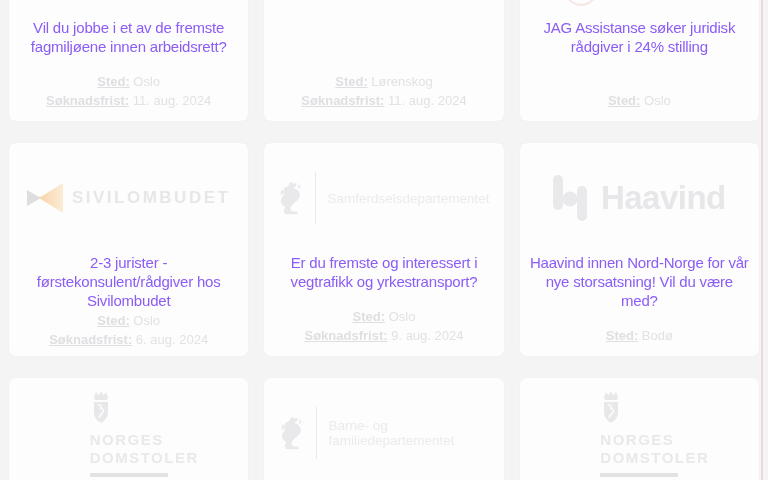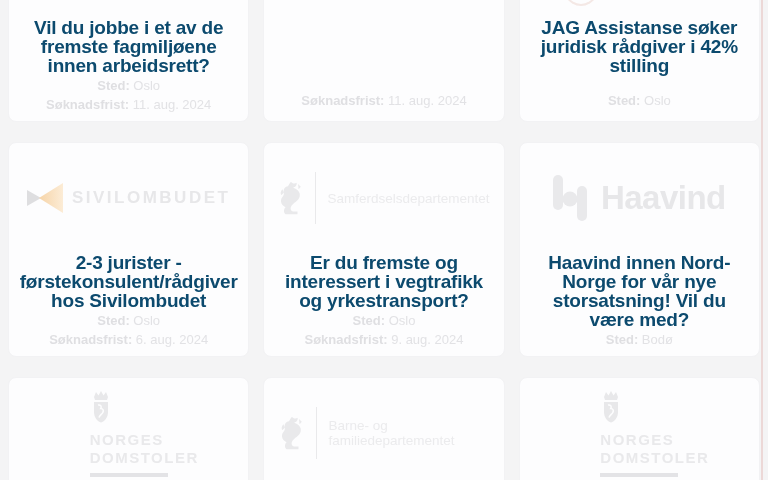--- a/index.html
+++ b/index.html
@@ -29,30 +29,30 @@
   }
   .logo-area {
     height:110px;
     width:100%;
     display:flex;
     align-items:center;
     justify-content:center;
     flex:none;
   }
   .job-title {
-    font-size:19px;
+    font-size:15px;
     letter-spacing:-0.2px;
     line-height:19px;
-    color:#0c4a6e;
-    font-weight:700;
+    color:#8b5cf6;
+    font-weight:400;
     max-width:224px;
   }
   .meta { margin-top:auto; padding-bottom:4px; }
   .meta-line { font-size:13px; line-height:16px; margin-top:3px; color:#e2e2e5; }
-  .meta-label { font-weight:700; color:#dfdfe2; }
+  .meta-label { font-weight:700; color:#dfdfe2;text-decoration:underline; }
   
   .siv-logo { display:flex; align-items:center; gap:9px; }
   .siv-text { font-size:17px; font-weight:700; letter-spacing:2.5px; color:#e7e7e9; }
   
   .haa-logo { display:flex; align-items:center; gap:14px; }
   .haa-text { font-size:33px; font-weight:700; color:#e7e7e9; letter-spacing:-0.5px; }
   
   .dept-logo { display:flex; align-items:center; }
   .dept-divider { width:1px; height:52px; background:#e9e9eb; margin:0 11px; }
   .dept-name { font-size:13.5px; line-height:15px; color:#ebebed; text-align:left; font-weight:400; }
@@ -96,30 +96,34 @@
         <span class="meta-label">Søknadsfrist:</span>
         <span>11. aug. 2024</span>
       </div>
     </div>
   </div>
 
   <div class="card">
     <div class="logo-area"></div>
     <div class="meta">
       <div class="meta-line">
+        <span class="meta-label">Sted:</span>
+        <span>Lørenskog</span>
+      </div>
+      <div class="meta-line">
         <span class="meta-label">Søknadsfrist:</span>
         <span>11. aug. 2024</span>
       </div>
     </div>
   </div>
 
   <div class="card">
     <div class="logo-remnant"></div>
     <div class="logo-area"></div>
-    <div class="job-title">JAG Assistanse søker juridisk rådgiver i 42% stilling</div>
+    <div class="job-title">JAG Assistanse søker juridisk rådgiver i 24% stilling</div>
     <div class="meta">
       <div class="meta-line">
         <span class="meta-label">Sted:</span>
         <span>Oslo</span>
       </div>
     </div>
   </div>
 
   <div class="card">
     <div class="logo-area">

